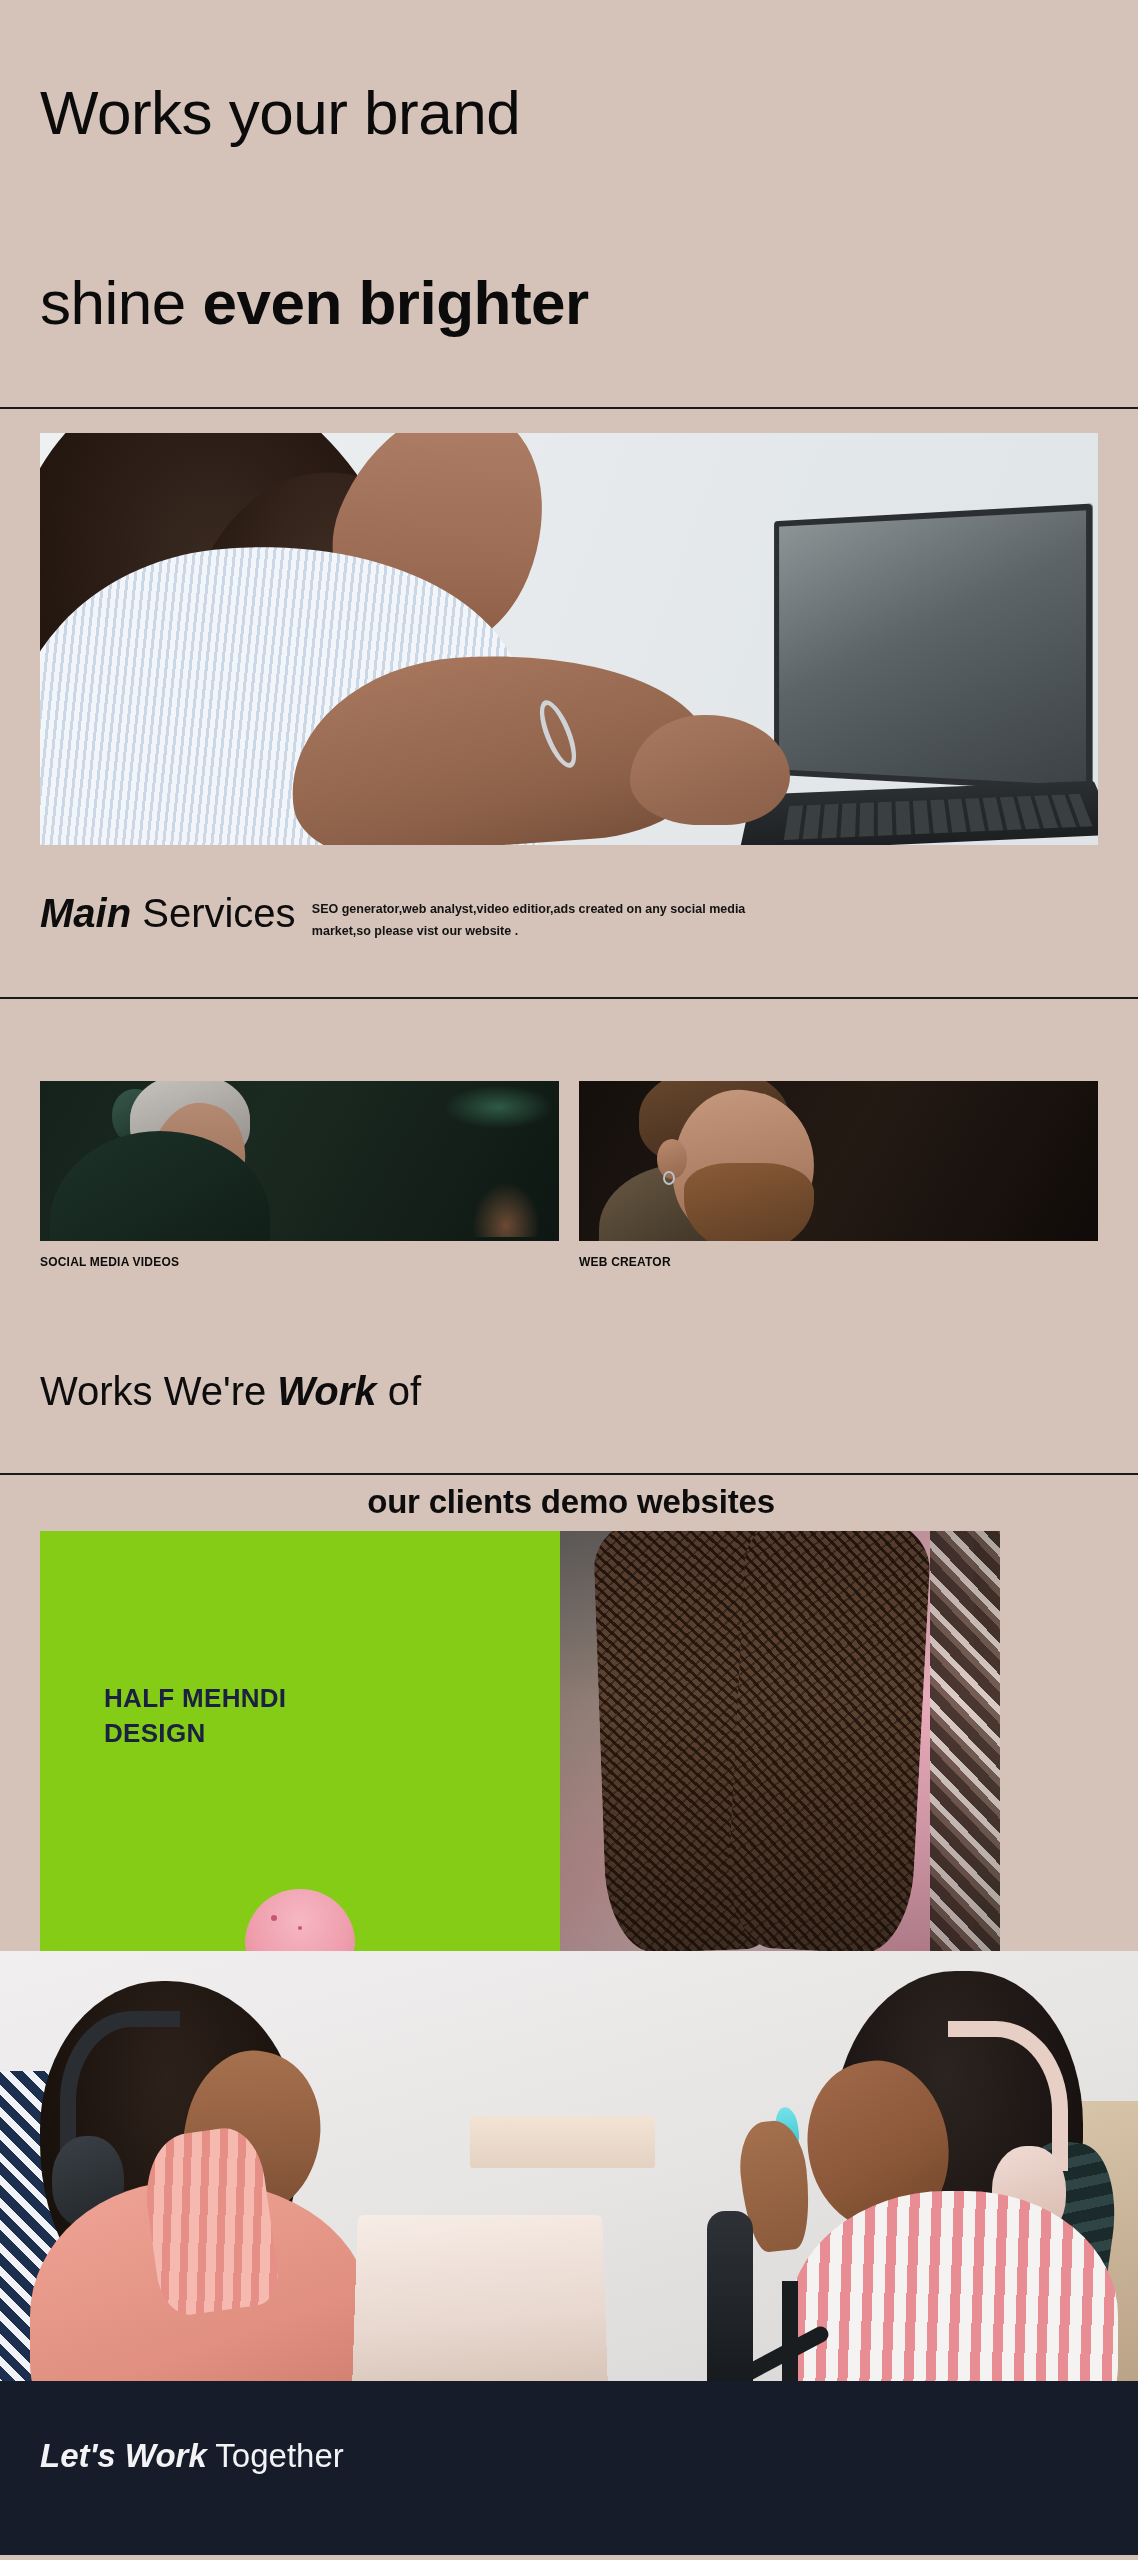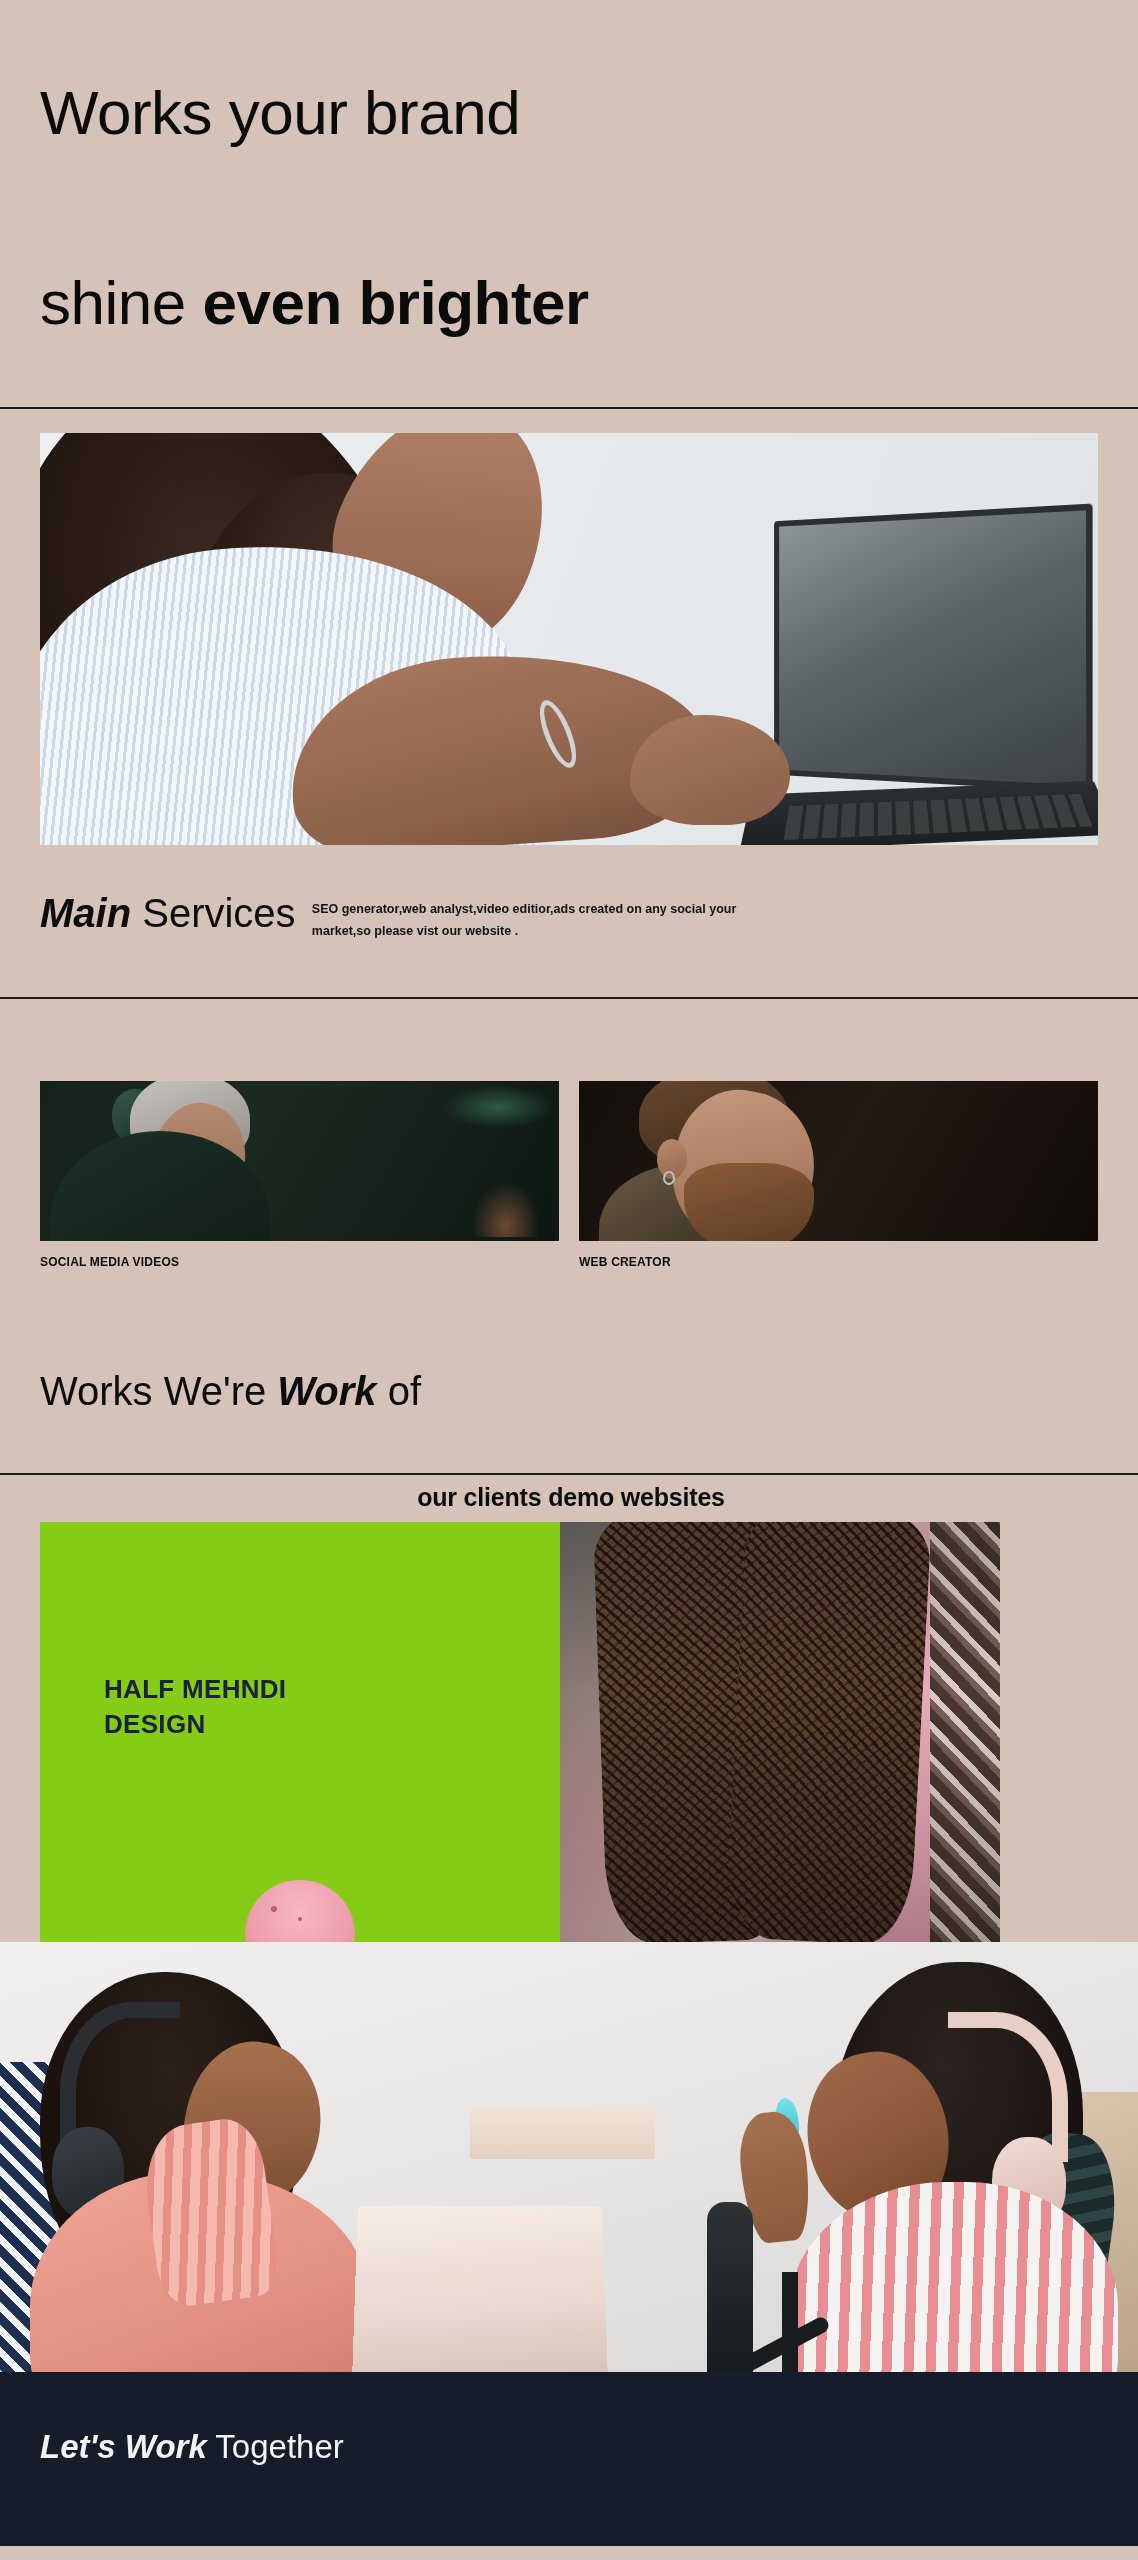--- a/index.html
+++ b/index.html
@@ -256,21 +256,21 @@
     font-weight:400;
     line-height:1.1;
   }
   .works-title .em { font-weight:700; font-style:italic; }
 
   .sub-rule { width:1138px; height:2px; background:#1a1a1a; }
 
   .works-sub {
     background:#d5c2b9;
     text-align:center;
-    font-size:25px;
+    font-size:33px;
     font-weight:700;
     padding:8px 0 10px 4px;
     letter-spacing:-.2px;
   }
 
   
   .portfolio {
     background:#d5c2b9;
     padding:0 40px;
     position:relative;
@@ -447,21 +447,21 @@
       <div class="keys"></div>
       <div class="hand"></div>
       <div class="bangle"></div>
     </div>
   </section>
 
   <section class="services-head">
     <h2 class="services-title">
       <span class="em">Main</span><span class="rg"> Services</span>
     </h2>
-    <p class="services-desc">SEO generator,web analyst,video editior,ads created on any social your market,so please vist our website .</p>
+    <p class="services-desc">SEO generator,web analyst,video editior,ads created on any social media market,so please vist our website .</p>
   </section>
 
   <div class="rule"></div>
 
   <section class="services-grid">
 
     <article class="svc-card">
       <div class="svc-thumb t1">
         <div class="glow"></div>
         <div class="p-hp"></div>

